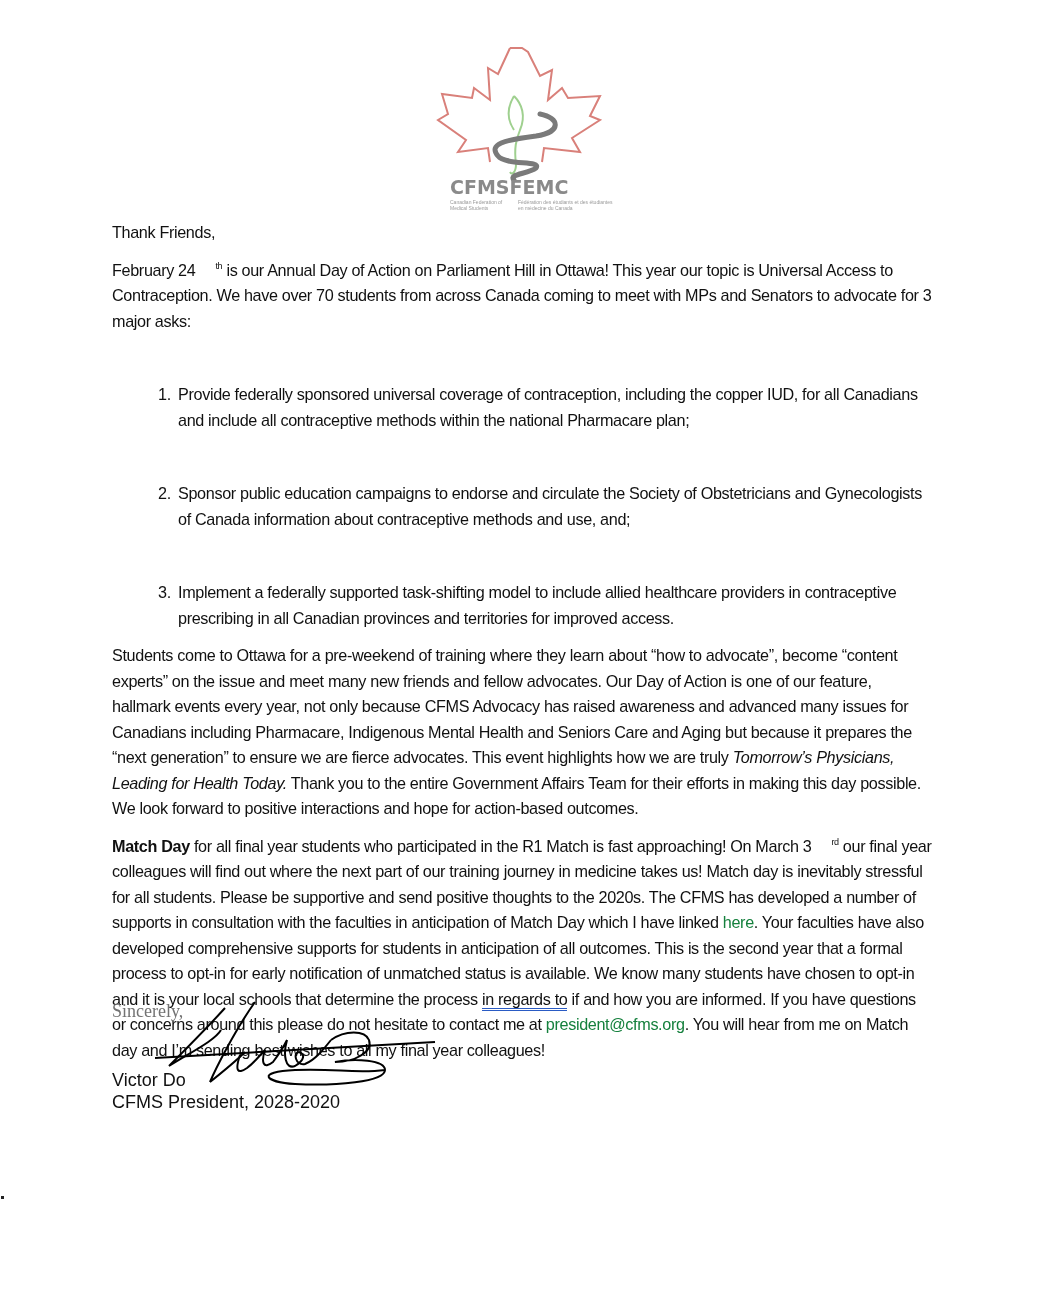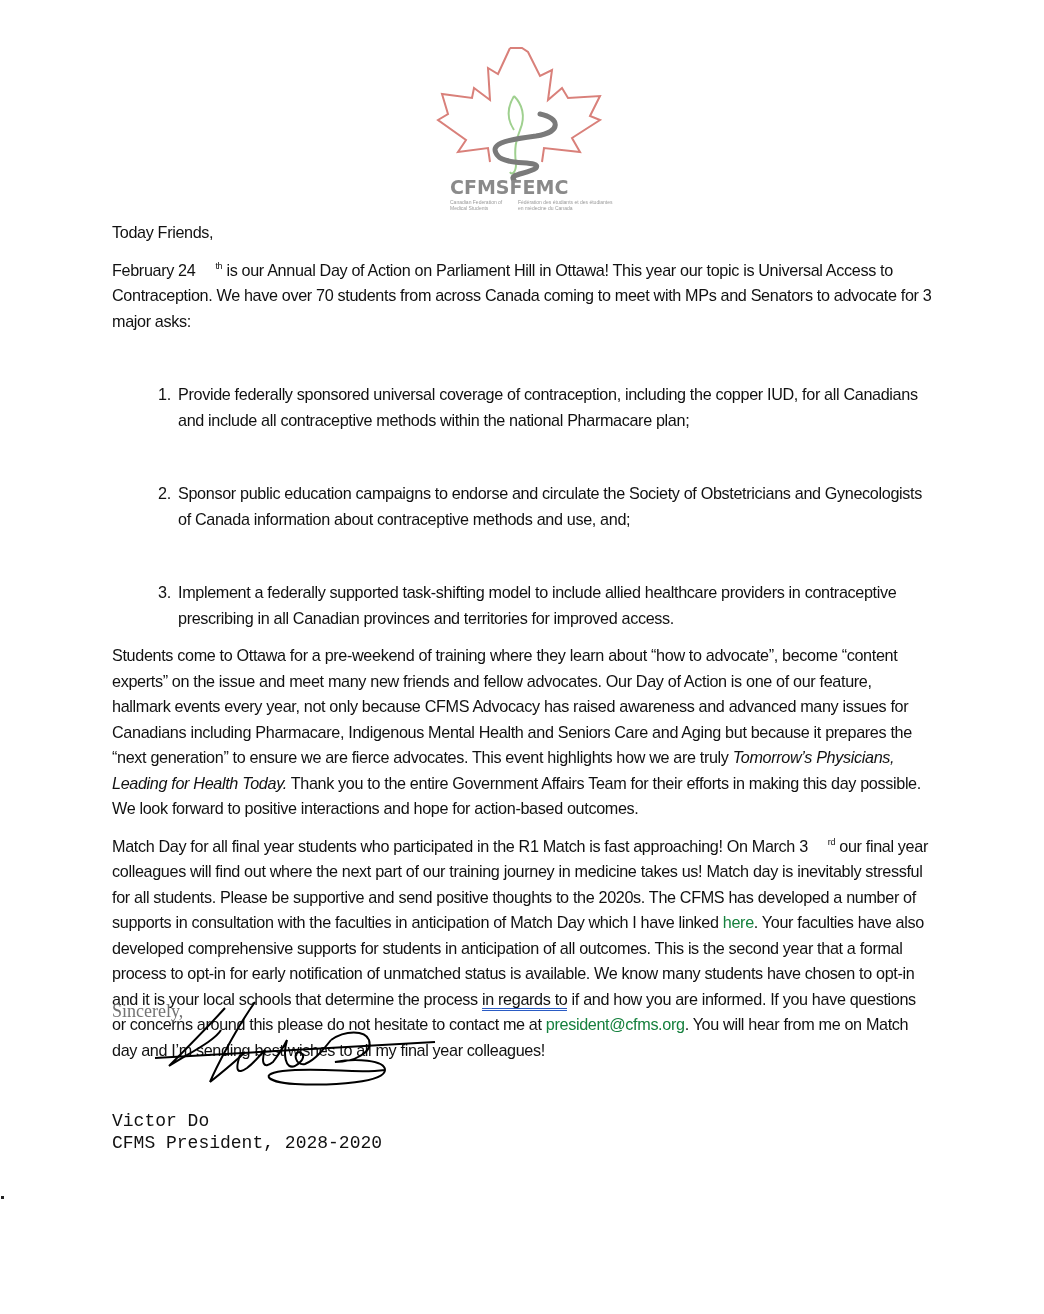--- a/index.html
+++ b/index.html
@@ -20,28 +20,28 @@
       font-size: 16.2px; line-height: 25.5px; color: #111;
       letter-spacing: -0.35px;
     }
     .body-text p { margin: 0 0 12px 0; }
     sup { font-size: 9px; line-height: 0; vertical-align: super; margin-left: 20px; }
     ol { margin: 0 0 12px 0; padding-left: 63px; }
     ol li { padding-left: 3px; margin-top: 48px; }
     .link { color: #15803d; }
     .grammar { border-bottom: 3px double #2a5bc4; padding-bottom: 0; }
     em { font-style: italic; }
-    b { font-weight: normal; }
+    b { font-weight: bold; }
 
     .sign {
       position: absolute; left: 112px; top: 1000px;
       font-family: "Liberation Serif", serif; font-size: 18px; color: #737373; line-height: 22px;
     }
     .signature { position: absolute; left: 155px; top: 1000px; width: 285px; height: 95px; }
-    .sig-name { position: absolute; left: 112px; top: 1110px; font-family: Liberation Mono, monospace; font-size: 18px; line-height: 22px; }
+    .sig-name { position: absolute; left: 112px; top: 1069px; font-family: Liberation Sans, sans-serif; font-size: 18px; line-height: 22px; }
     .stray-dot { position: absolute; left: 1px; top: 1196px; width: 3px; height: 3px; background: #222; }
   </style>
 </head>
 <body>
 
 <svg class="logo" viewBox="0 0 180 175">
 
   <path d="M78 4 L66 30 L56 24 L58 56 L42 44 L40 54 L10 50 L16 70 L6 76 L34 96 L26 108 L56 104 L58 118
            M110 118 L112 104 L148 108 L140 94 L168 76 L158 72 L168 52 L136 54 L130 44 L116 56 L120 26 L108 32 L96 8 L90 4 L78 4" fill="none" stroke="#d9807a" stroke-width="2"></path>
 
@@ -55,21 +55,21 @@
     <span>CFMS</span>
     <span>FEMC</span>
   </div>
   <div class="logo-sub">
     <span>Canadian Federation of Medical Students</span>
     <span class="fr">Fédération des étudiants et des étudiantes en médecine du Canada</span>
   </div>
 </div>
 
 <div class="body-text">
-  <p>Today Friends,</p>
+  <p>Thank Friends,</p>
 
   <p><span>February 24</span><sup>th</sup><span> is our Annual Day of Action on Parliament Hill in Ottawa! This year our topic is Universal Access to Contraception. We have over 70 students from across Canada coming to meet with MPs and Senators to advocate for 3 major asks:</span></p>
 
   <ol>
     <li>Provide federally sponsored universal coverage of contraception, including the copper IUD, for all Canadians and include all contraceptive methods within the national Pharmacare plan;</li>
     <li> Sponsor public education campaigns to endorse and circulate the Society of Obstetricians and Gynecologists of Canada information about contraceptive methods and use, and;</li>
     <li> Implement a federally supported task-shifting model to include allied healthcare providers in contraceptive prescribing in all Canadian provinces and territories for improved access.</li>
   </ol>
 
   <p><span>Students come to Ottawa for a pre-weekend of training where they learn about “how to advocate”, become “content experts” on the issue and meet many new friends and fellow advocates. Our Day of Action is one of our feature, hallmark events every year, not only because CFMS Advocacy has raised awareness and advanced many issues for Canadians including Pharmacare, Indigenous Mental Health and Seniors Care and Aging but because it prepares the “next generation” to ensure we are fierce advocates. This event highlights how we are truly </span><em>Tomorrow’s Physicians, Leading for Health Today.</em><span> Thank you to the entire Government Affairs Team for their efforts in making this day possible. We look forward to positive interactions and hope for action-based outcomes.</span></p>

